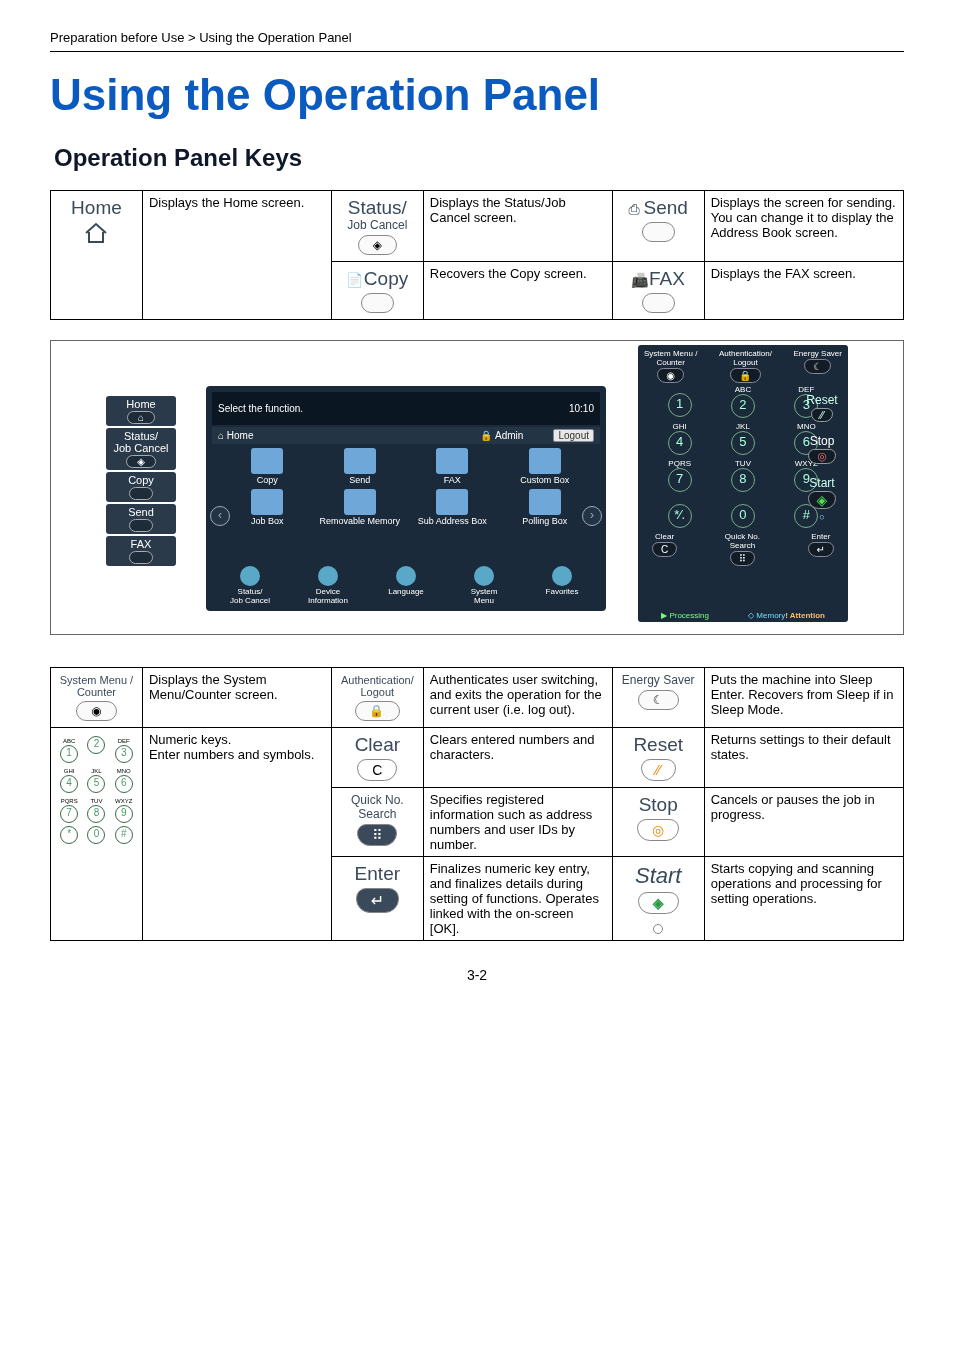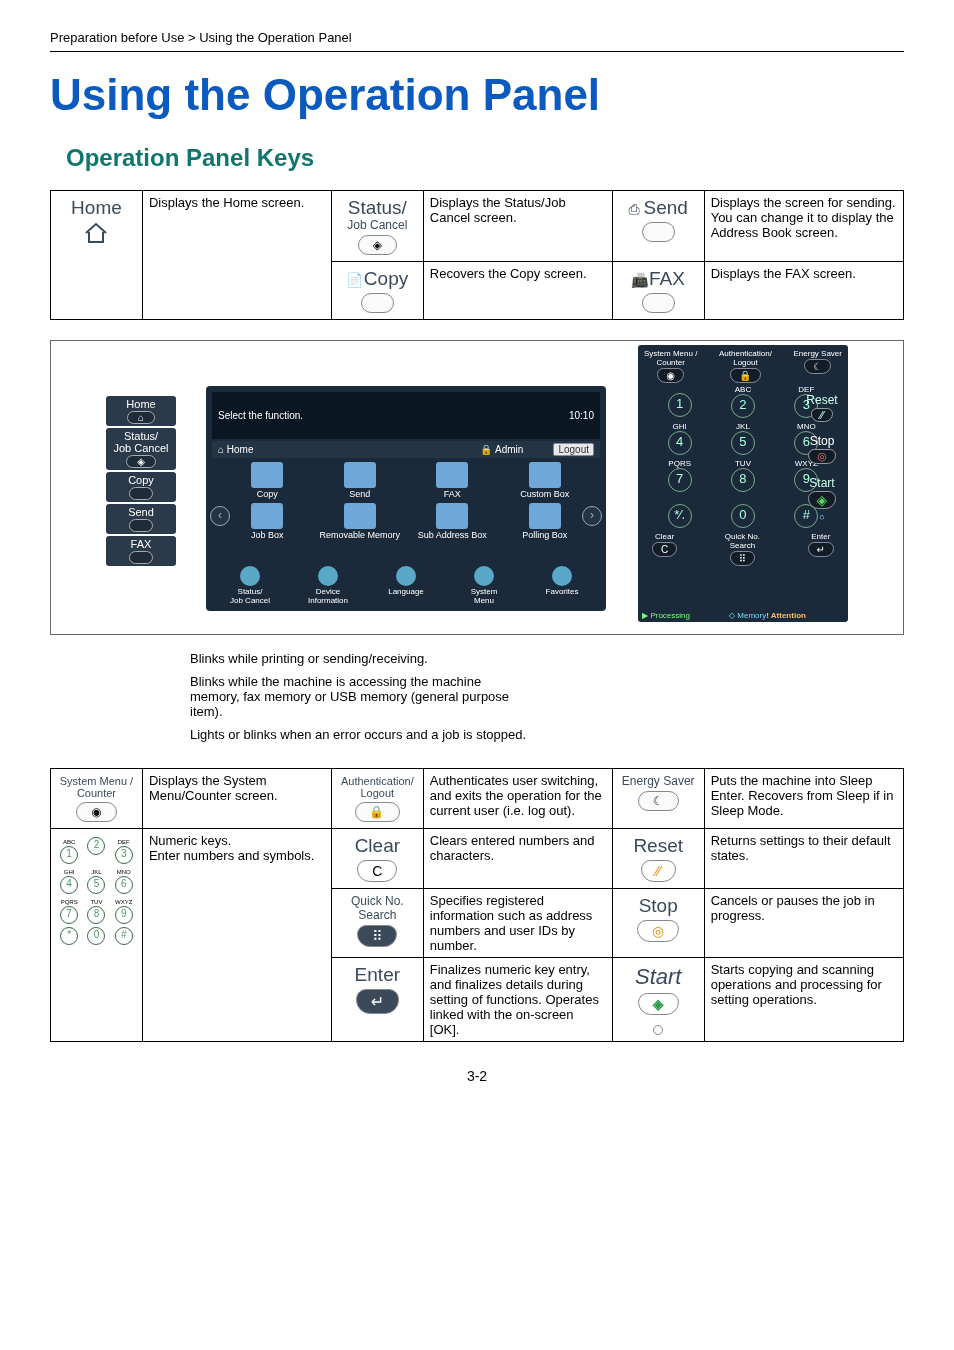--- a/index.html
+++ b/index.html
@@ -22,24 +22,24 @@
   }
   h1 {
     font-family: Arial, sans-serif;
     color: #0a5abf;
     font-size: 44px;
     font-weight: 900;
     margin: 18px 0 24px 0;
   }
   h2 {
     font-family: Arial, sans-serif;
-    color: #0f766e;
+    color: #0f172a;
     font-size: 24px;
     font-weight: 900;
-    margin: 0 0 18px 16px;
+    margin: 0 0 18px 4px;
   }
   table.key-table {
     border-collapse: collapse;
     width: 100%;
     margin-bottom: 20px;
   }
   table.key-table td {
     border: 1px solid #000;
     padding: 4px 6px;
     vertical-align: top;
@@ -106,21 +106,21 @@
     width:400px; height:225px;
     background:#1b2a3a;
     border-radius:4px;
     color:#fff;
     font-size:9px;
     padding:6px;
     box-sizing:border-box;
   }
   .touch .bar {
     background:#0a1622;
-    padding:18px 6px;
+    padding:11px 6px;
     font-size:10px;
     display:flex;
     justify-content:space-between;
     align-items:center;
     margin-bottom:2px;
   }
   .touch .bar2 {
     background:#233445;
     padding:2px 6px;
     font-size:10px;
@@ -223,21 +223,21 @@
     background:#111c27;
     font-size:11px;
     margin-top:1px;
   }
   .side-labels .reset { color:#cfe; }
   .side-labels .stop .pill3 { color:#f77; }
   .side-labels .start { color:#cfe; }
   .side-labels .start .pill3 { color:#5d5; font-size:14px; }
   .statusbar {
     position:absolute; bottom:2px; left:4px; right:4px;
-    display:flex; justify-content:flex-start;
+    display:flex; justify-content:center;
     font-size:8px;
   }
   .statusbar span:nth-child(1){color:#7f7;}
   .statusbar span:nth-child(2){color:#7df;margin-left:39px;}
   .statusbar span:nth-child(3){color:#fb6;font-weight:bold;}
 
   
   .callouts {
     display:flex;
     gap:30px;
@@ -431,25 +431,20 @@
     </div>
     <div class="statusbar">
       <span>▶ Processing</span>
       <span>◇ Memory</span>
       <span>! Attention</span>
     </div>
   </div>
 </div>
 
 <div class="callouts">
-  <div class="c2">
-    <p>Blinks while printing or sending/receiving.</p>
-    <p>Blinks while the machine is accessing the machine memory, fax memory or USB memory (general purpose item).</p>
-    <p>Lights or blinks when an error occurs and a job is stopped.</p>
-  </div>
 </div>
 
 <table class="key-table">
   <tbody>
       <tr>
     <td class="key-cell">
       <span class="key-label small" style="font-size:11px;">System Menu /</span>
       <span class="key-label small" style="font-size:11px;">Counter</span>
       <span class="pill">◉</span>
     </td>

